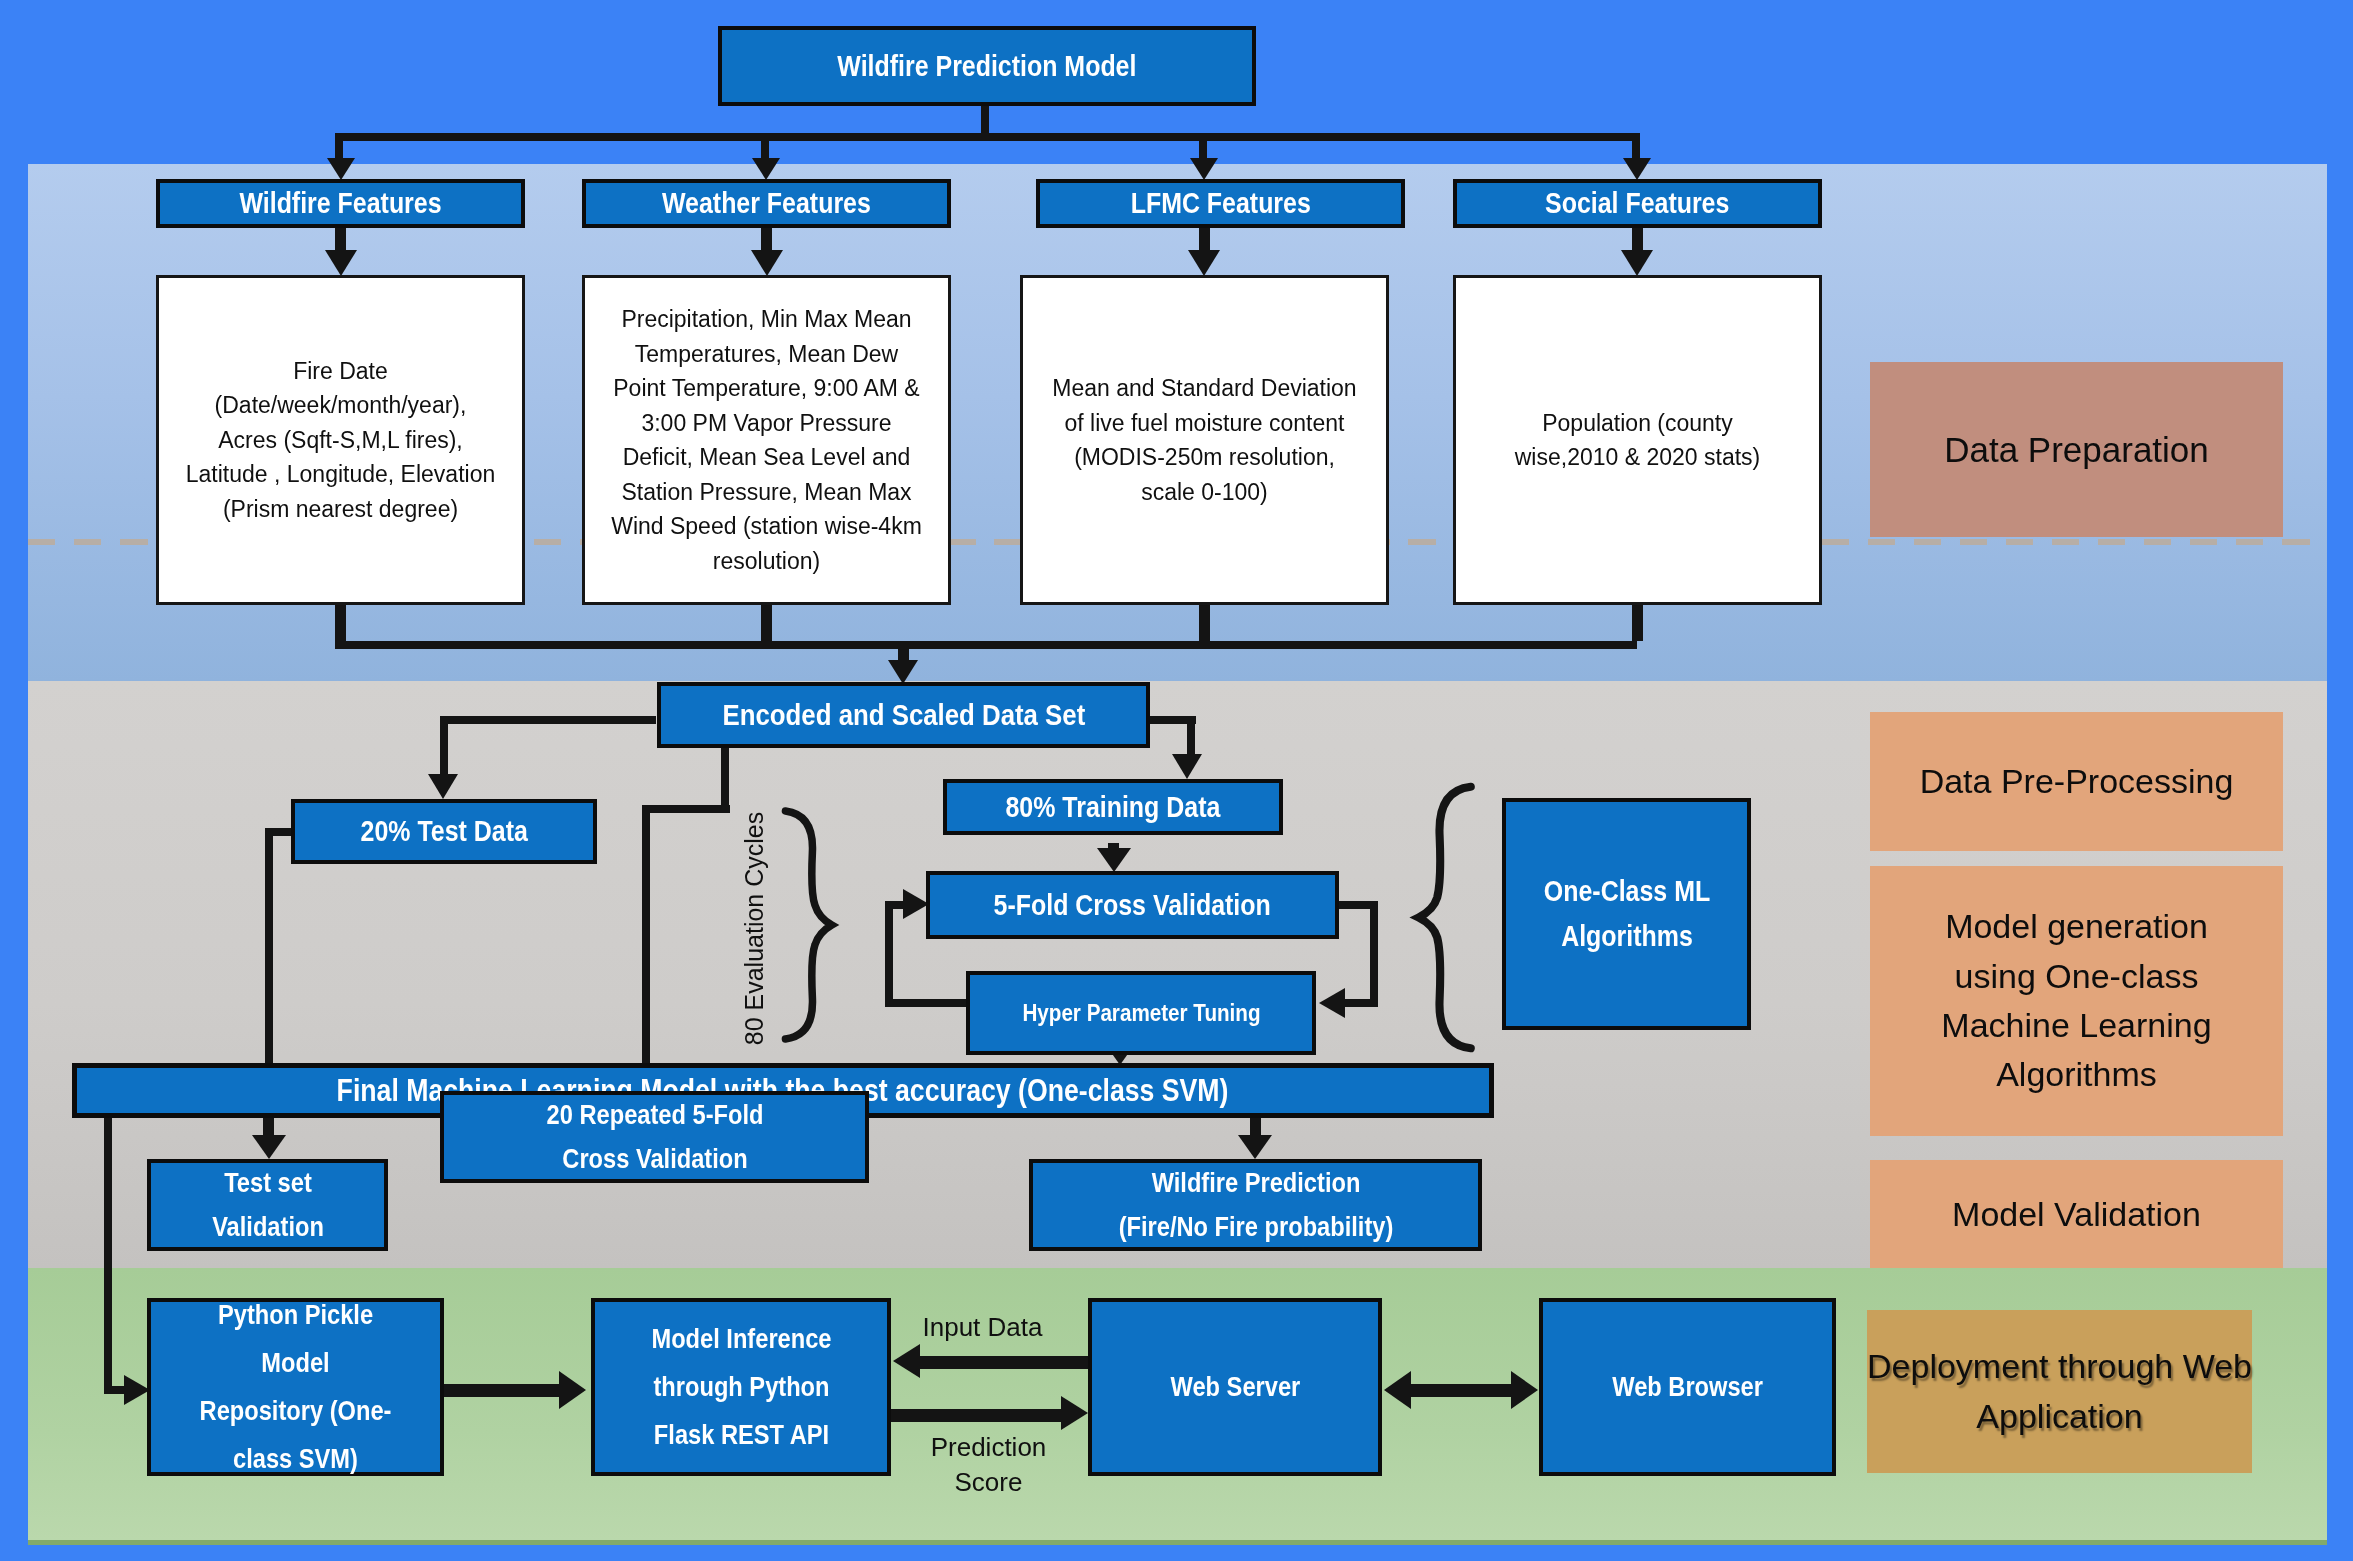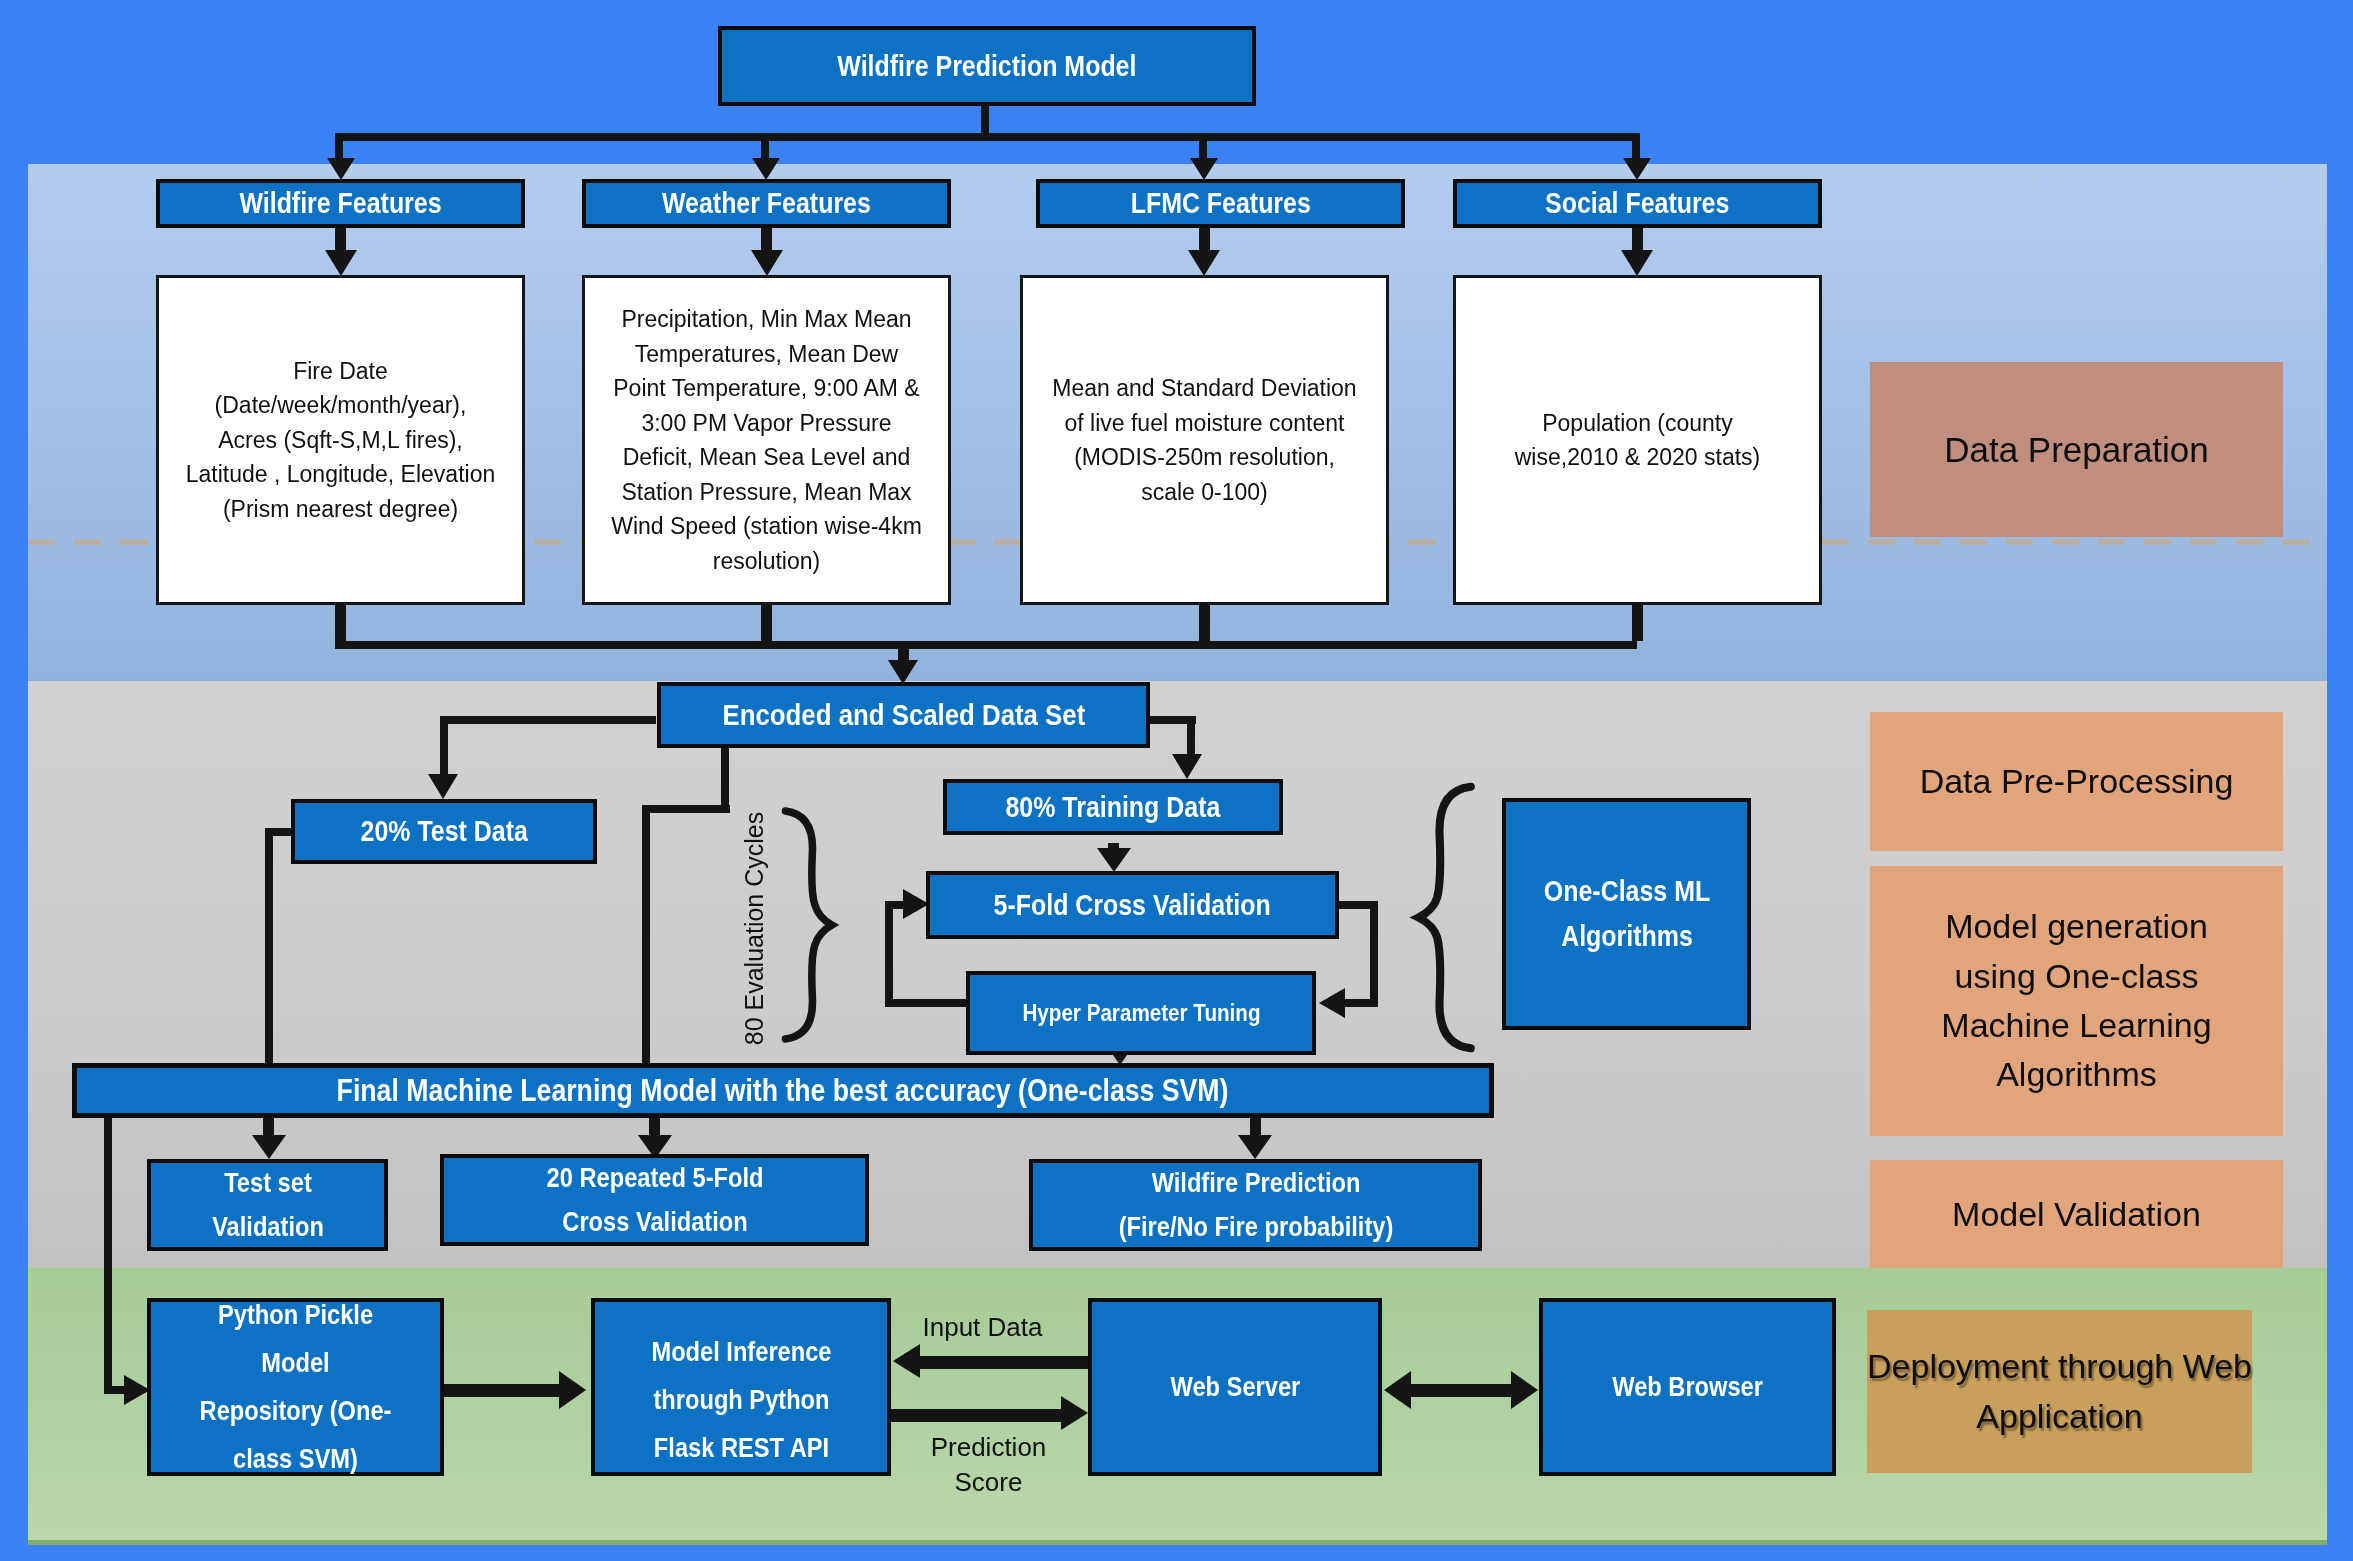--- a/index.html
+++ b/index.html
@@ -173,35 +173,35 @@
   <div class="vline" style="left:263px;top:1118px;width:11.3px;height:19px;"></div>
   <div class="vline" style="left:649px;top:1118px;width:11.3px;height:19px;"></div>
   <div class="vline" style="left:1250px;top:1118px;width:11.3px;height:19px;"></div>
   <div class="ah ah-d-r" style="left:252px;top:1135px;"></div>
   <div class="ah ah-d-r" style="left:638px;top:1135px;"></div>
   <div class="ah ah-d-r" style="left:1238px;top:1135px;"></div>
 
   <div class="bluebox" style="left:147px;top:1159px;width:241px;height:92px;font-size:27.5px;line-height:1.6;">
     <span class="cond" style="width:150px;">Test set Validation</span>
     </div>
-  <div class="bluebox" style="left:440px;top:1154px;width:429px;height:92px;font-size:27.5px;line-height:1.6;">
+  <div class="bluebox" style="left:440px;top:1091px;width:429px;height:92px;font-size:27.5px;line-height:1.6;">
     <span class="cond" style="width:288px;">20 Repeated 5-Fold Cross Validation</span>
     </div>
   <div class="bluebox" style="left:1029px;top:1159px;width:453px;height:92px;font-size:27.5px;line-height:1.6;">
     <span class="cond" style="width:350px;">Wildfire Prediction (Fire/No Fire probability)</span>
     </div>
 
   <div class="vline" style="left:104px;top:1118px;width:8.1px;height:276px;"></div>
   <div class="hline" style="left:104px;top:1386px;width:25px;height:8.1px;"></div>
   <div class="ah ah-r" style="left:124px;top:1375px;"></div>
 
   <div class="bluebox" style="left:147px;top:1298px;width:297px;height:178px;font-size:27.5px;line-height:1.75;">
     <span class="cond" style="width:225px;">Python Pickle Model Repository (One-class SVM)</span>
     </div>
-  <div class="bluebox" style="left:591px;top:1298px;width:300px;height:178px;font-size:27.5px;line-height:1.75;align-items:flex-end;">
+  <div class="bluebox" style="left:591px;top:1298px;width:300px;height:178px;font-size:27.5px;line-height:1.75;">
     <span class="cond" style="width:225px;">Model Inference through Python Flask REST API</span>
     </div>
   <div class="bluebox" style="left:1088px;top:1298px;width:294px;height:178px;font-size:27.5px;">
     <span class="cond">Web Server</span>
     </div>
   <div class="bluebox" style="left:1539px;top:1298px;width:297px;height:178px;font-size:27.5px;">
     <span class="cond">Web Browser</span>
     </div>
 
   <div class="hline" style="left:444px;top:1384px;width:116px;height:12.5px;"></div>

